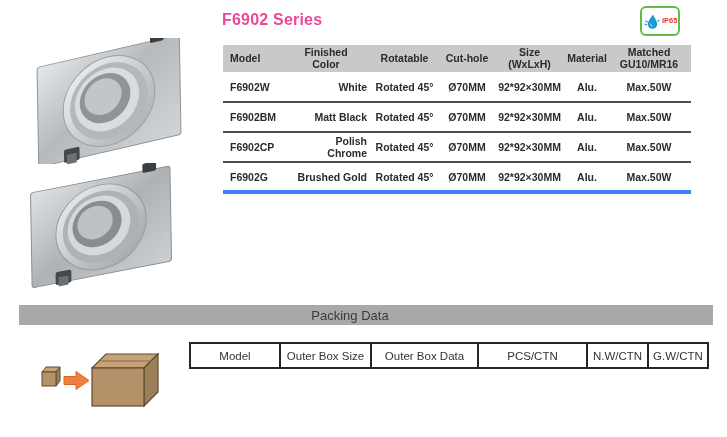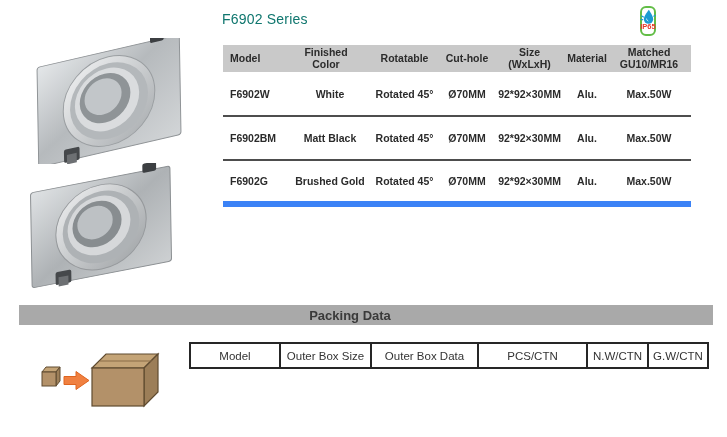--- a/index.html
+++ b/index.html
@@ -4,58 +4,58 @@
 <style>
   html,body { margin:0; padding:0; background:#fff; }
   .page {
     position:relative; width:727px; height:437px; background:#ffffff;
     font-family:"Liberation Sans", sans-serif; overflow:hidden;
   }
 
   
   .series-title {
     position:absolute; left:222px; top:11px;
-    font-size:14px; font-weight:normal; color:#0f766e; letter-spacing:.2px;
+    font-size:16px; font-weight:bold; color:#ec4899; letter-spacing:.2px;
   }
 
   
   .ip65-badge {
-    position:absolute; left:640px; top:6px; width:16px; height:30px;
+    position:absolute; left:640px; top:6px; width:40px; height:30px;
     border:2px solid #62bd46; border-radius:6px; background:#fff;
-    display:flex; flex-direction:column; align-items:center; justify-content:flex-start;
+    display:flex; align-items:center; justify-content:flex-start;
     box-sizing:border-box; padding-top:1px;
   }
   .ip65-badge .label {
     font-size:7.5px; font-weight:bold; color:#e8392a; line-height:8px; margin-top:-1px;
   }
 
   
   .spec-table {
     position:absolute; left:223px; top:45px; width:468px;
     border-collapse:collapse; table-layout:fixed;
     font-size:10.5px; font-weight:bold; color:#2b2b2b;
   }
   .spec-table thead tr { background:#c9c9c9; height:27px; }
   .spec-table th {
     font-weight:bold; text-align:center; vertical-align:middle;
     white-space:pre-line; line-height:1.12; padding:0;
   }
-  .spec-table tbody tr { height:44px; background:#fff; border-bottom:2px solid #4d4d4d; }
-  .spec-table tbody tr:last-child { border-bottom:6px solid #3b82f6; }
+  .spec-table tbody tr { height:30px; background:#fff; border-bottom:2px solid #4d4d4d; }
+  .spec-table tbody tr:last-child { border-bottom:4px solid #3b82f6; }
   .spec-table td { text-align:center; vertical-align:middle; padding:0; }
   .spec-table th.c0, .spec-table td.c0 { text-align:left; padding-left:7px; }
-  .spec-table td.c1 { text-align:center; padding-left:8px; }
+  .spec-table td.c1 { text-align:right; padding-left:8px; }
 
   
   .packing-bar {
     position:absolute; left:19px; top:305px; width:694px; height:20px;
     background:#a9a9a9; display:flex; align-items:center; justify-content:center;
     box-sizing:border-box; padding-right:32px;
   }
-  .packing-bar .bar-text { font-size:13px; font-weight:bold; color:#3a3a3a; }
+  .packing-bar .bar-text { font-size:13px; font-weight:normal; color:#3a3a3a; }
 
   .pack-table {
     position:absolute; left:189px; top:342px; width:518px;
     border-collapse:collapse; table-layout:fixed;
     font-size:11.5px; color:#333;
   }
   .pack-table th, .pack-table td {
     border:2px solid #262626; text-align:center; vertical-align:middle;
     height:23px; font-weight:normal; padding:0;
   }
@@ -173,20 +173,29 @@
       <tr>
         <td class="c0">F6902BM</td>
         <td class="c1">Matt Black</td>
         <td>Rotated 45°</td>
         <td>Ø70MM</td>
         <td>92*92×30MM</td>
         <td>Alu.</td>
         <td>Max.50W</td>
       </tr>
       <tr>
+        <td class="c0">F6902CP</td>
+        <td class="c1">Polish Chrome</td>
+        <td>Rotated 45°</td>
+        <td>Ø70MM</td>
+        <td>92*92×30MM</td>
+        <td>Alu.</td>
+        <td>Max.50W</td>
+      </tr>
+      <tr>
         <td class="c0">F6902G</td>
         <td class="c1">Brushed Gold</td>
         <td>Rotated 45°</td>
         <td>Ø70MM</td>
         <td>92*92×30MM</td>
         <td>Alu.</td>
         <td>Max.50W</td>
       </tr>
     </tbody>
   </table>

